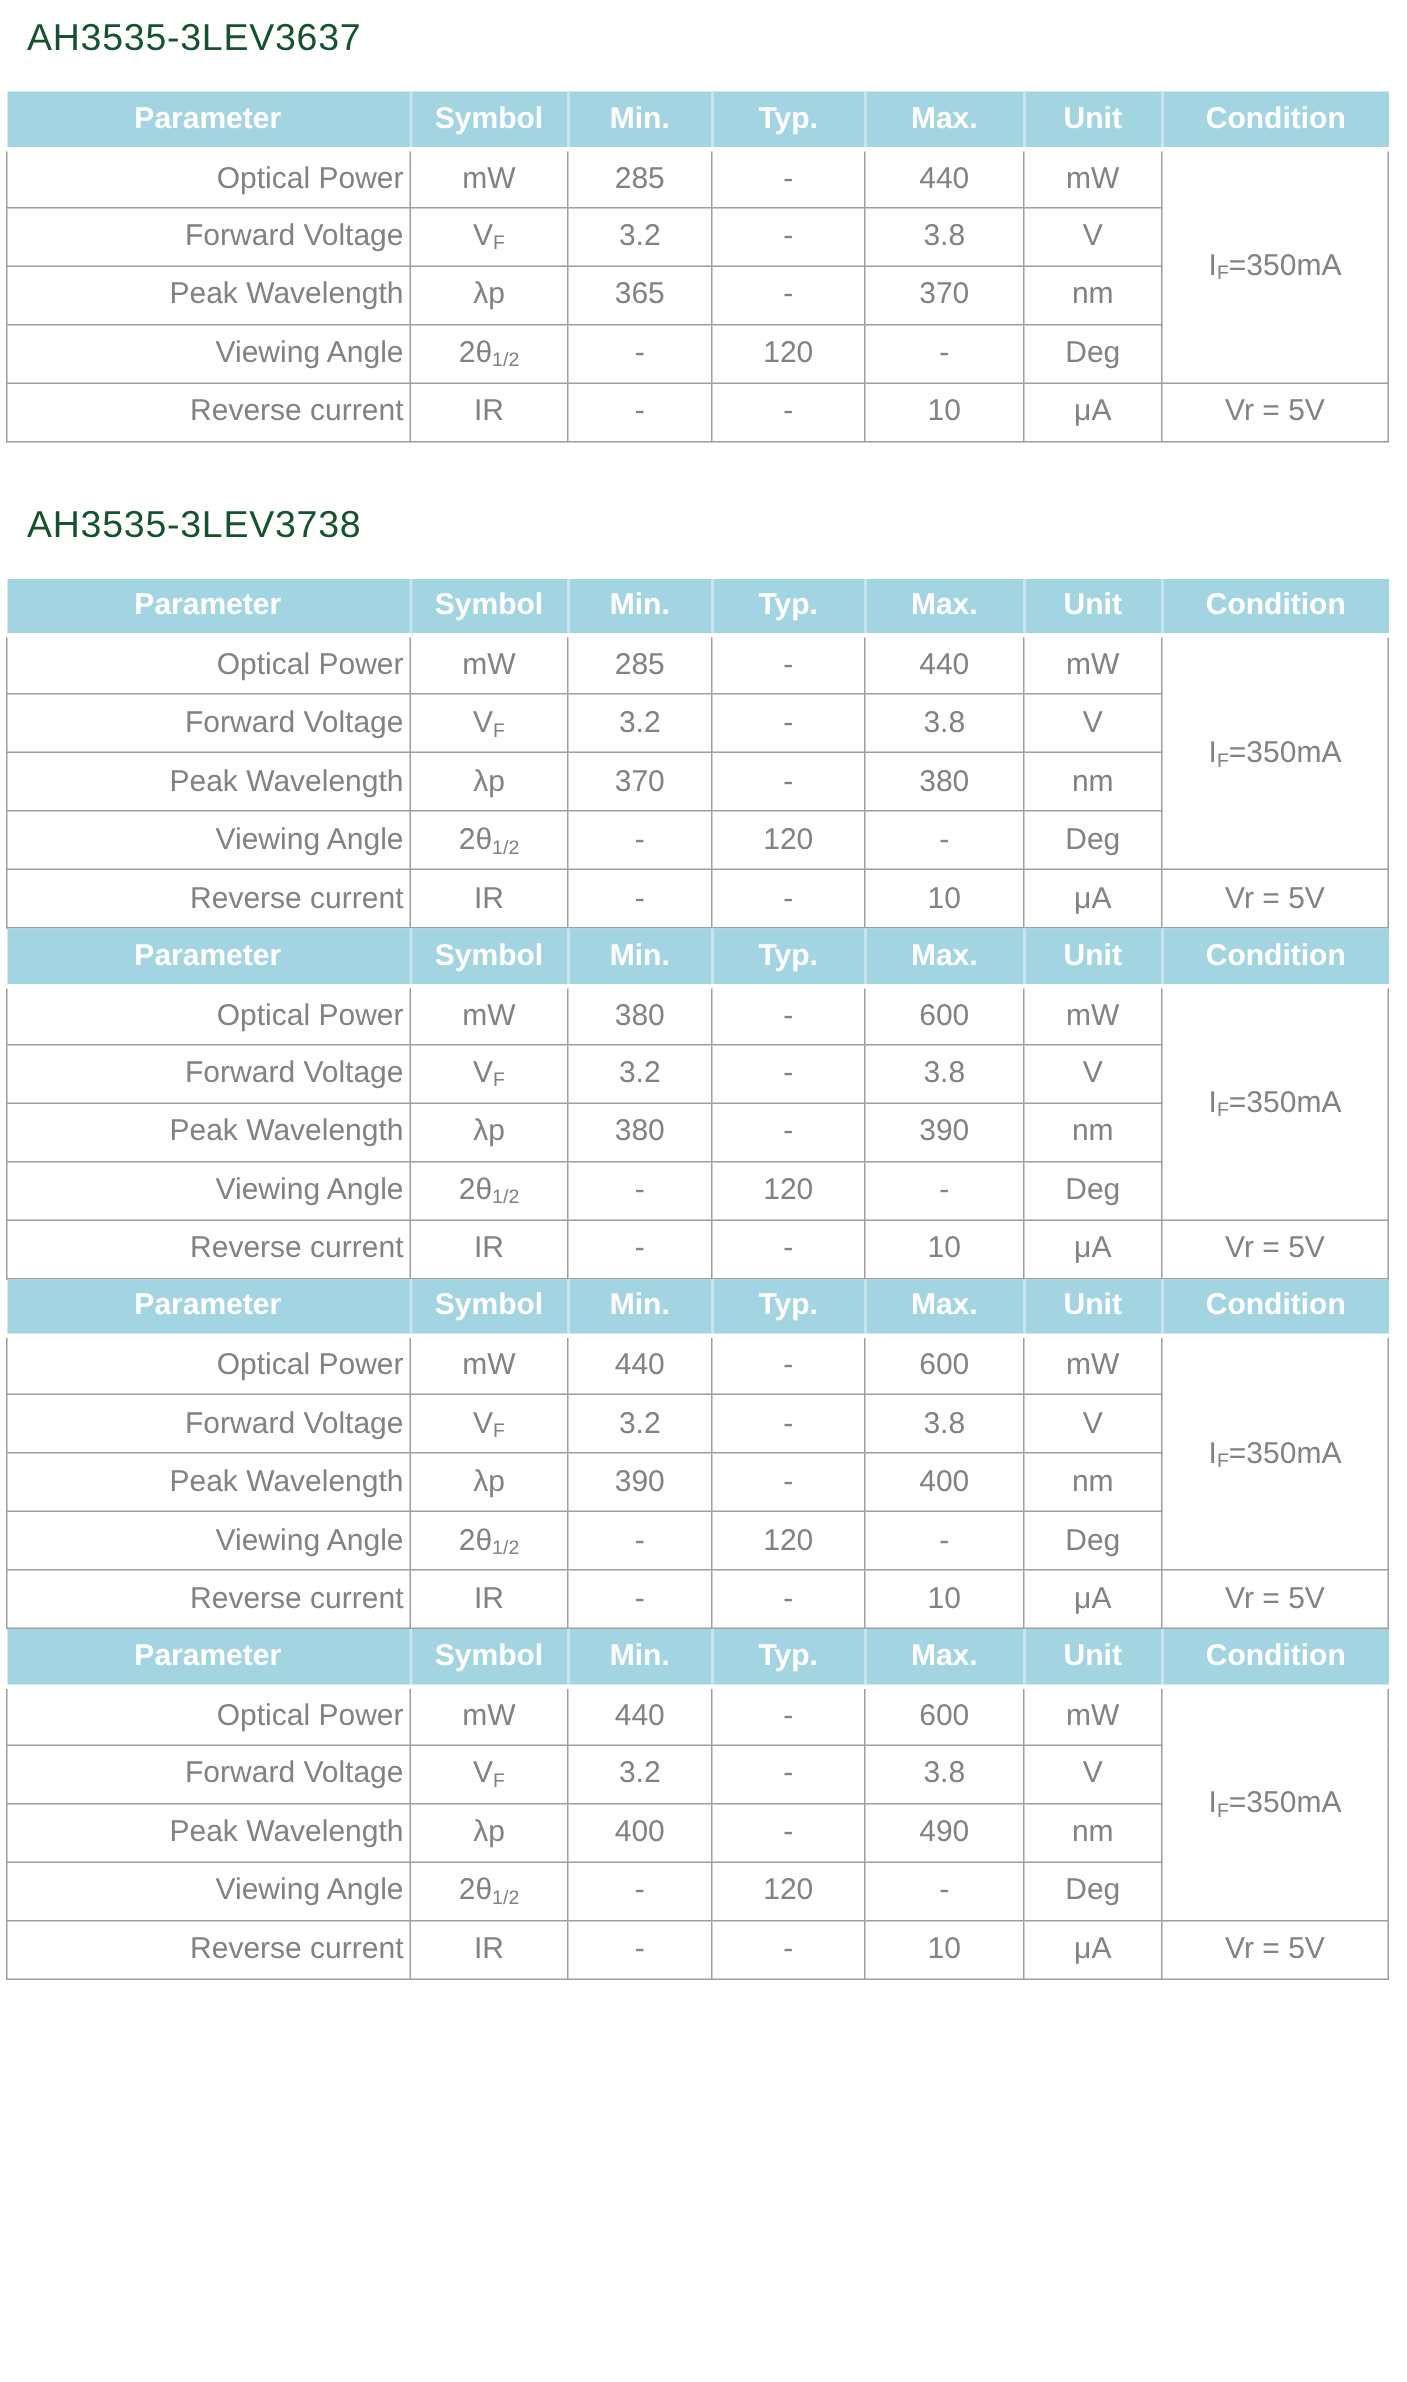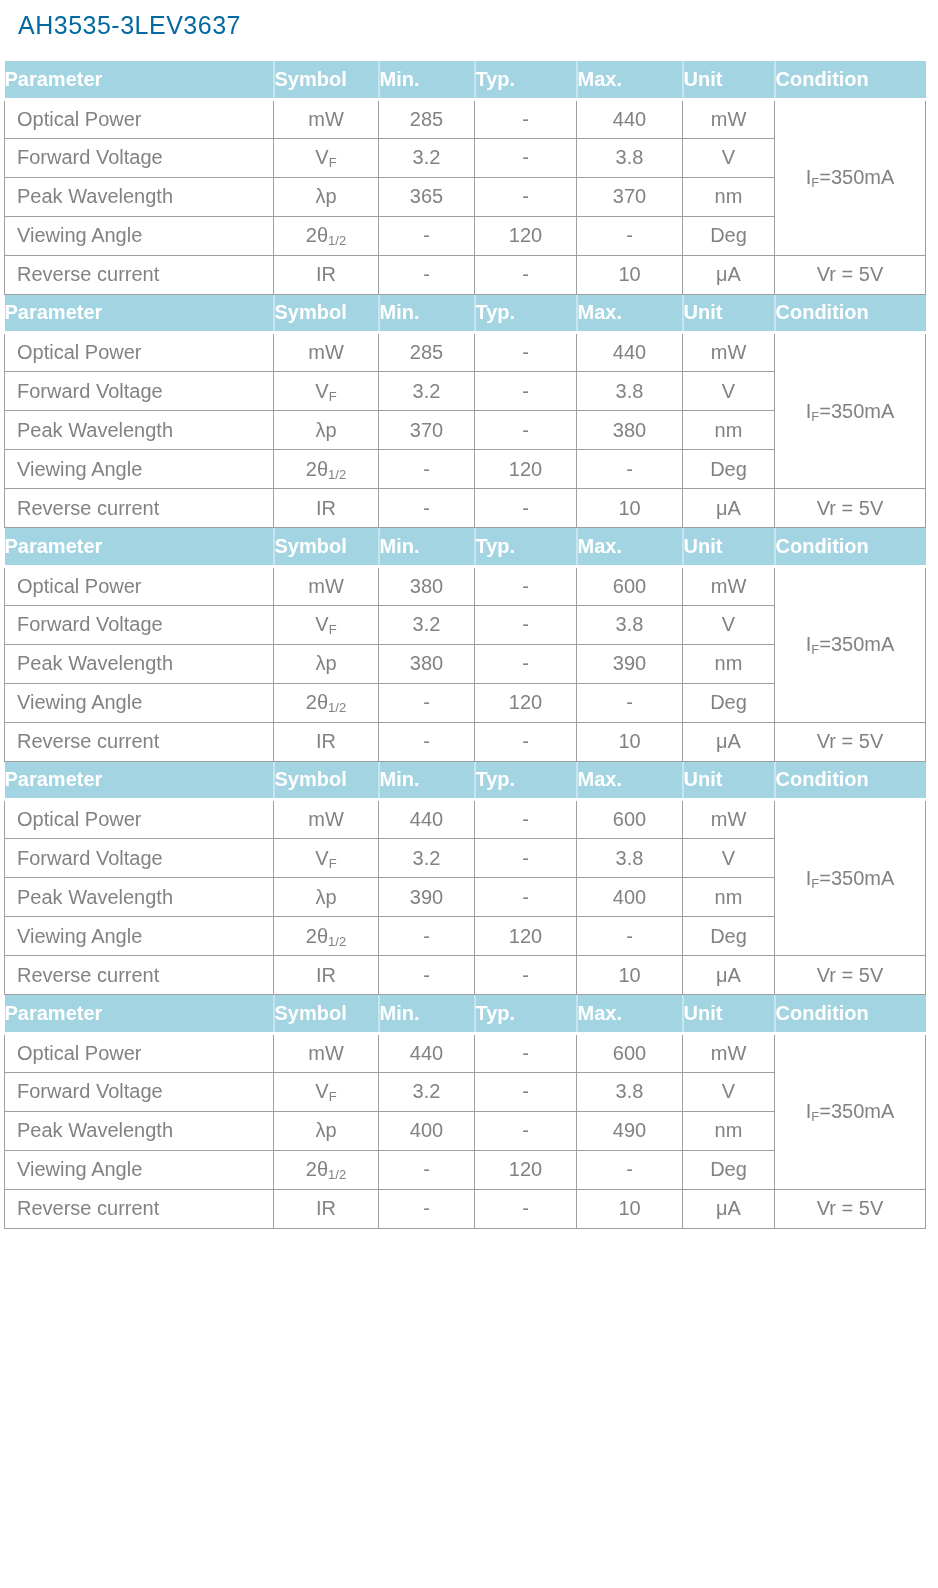--- a/index.html
+++ b/index.html
@@ -9,21 +9,21 @@
     font-family: "Liberation Sans", sans-serif;
   }
   body {
     width: 938px;
     padding: 6px 13px 16px 4px;
   }
   .spec-section { margin: 0; }
   .section-title {
     font-size: 25px;
     font-weight: normal;
-    color: #0369a1;
+    color: #14532d;
     letter-spacing: 0.5px;
     margin: 41px 0 21px 14px;
   }
   .spec-section:first-child .section-title { margin-top: 5px; }
 
   table.spec-table {
     border-collapse: collapse;
     table-layout: fixed;
     width: 921px;
   }
@@ -34,39 +34,39 @@
   col.c-max { width: 106px; }
   col.c-unit { width: 92px; }
   col.c-cond { width: 151px; }
 
   th {
     background: #a3d4e2;
     color: #ffffff;
     font-weight: bold;
     font-size: 20px;
     height: 38px;
-    text-align: left;
+    text-align: center;
     border: none;
     border-right: 2px solid #c8e5ee;
     border-bottom: 3px solid #ffffff;
     padding: 0;
   }
   th:last-child { border-right: none; }
 
   td {
     background: #ffffff;
     border: 1px solid #9e9e9e;
     color: #828282;
     font-size: 20px;
     text-align: center;
     height: 39px;
     padding: 0 4px;
   }
   td.param {
-    text-align: left;
+    text-align: right;
     padding-left: 12px;
   }
   td sub {
     font-size: 13px;
     vertical-align: -3px;
     line-height: 0;
   }
 </style>
 </head>
 <body>
@@ -135,20 +135,21 @@
             <td>-</td>
             <td>-</td>
             <td>10</td>
             <td>μA</td>
             <td>Vr = 5V</td>
           </tr>
         </tbody>
       </table>
     </section>
     <section class="spec-section">
+      <h2 class="section-title">AH3535-3LEV3738</h2>
       <table class="spec-table">
         <colgroup>
           <col class="c-param">
           <col class="c-symbol">
           <col class="c-min">
           <col class="c-typ">
           <col class="c-max">
           <col class="c-unit">
           <col class="c-cond">
         </colgroup>

